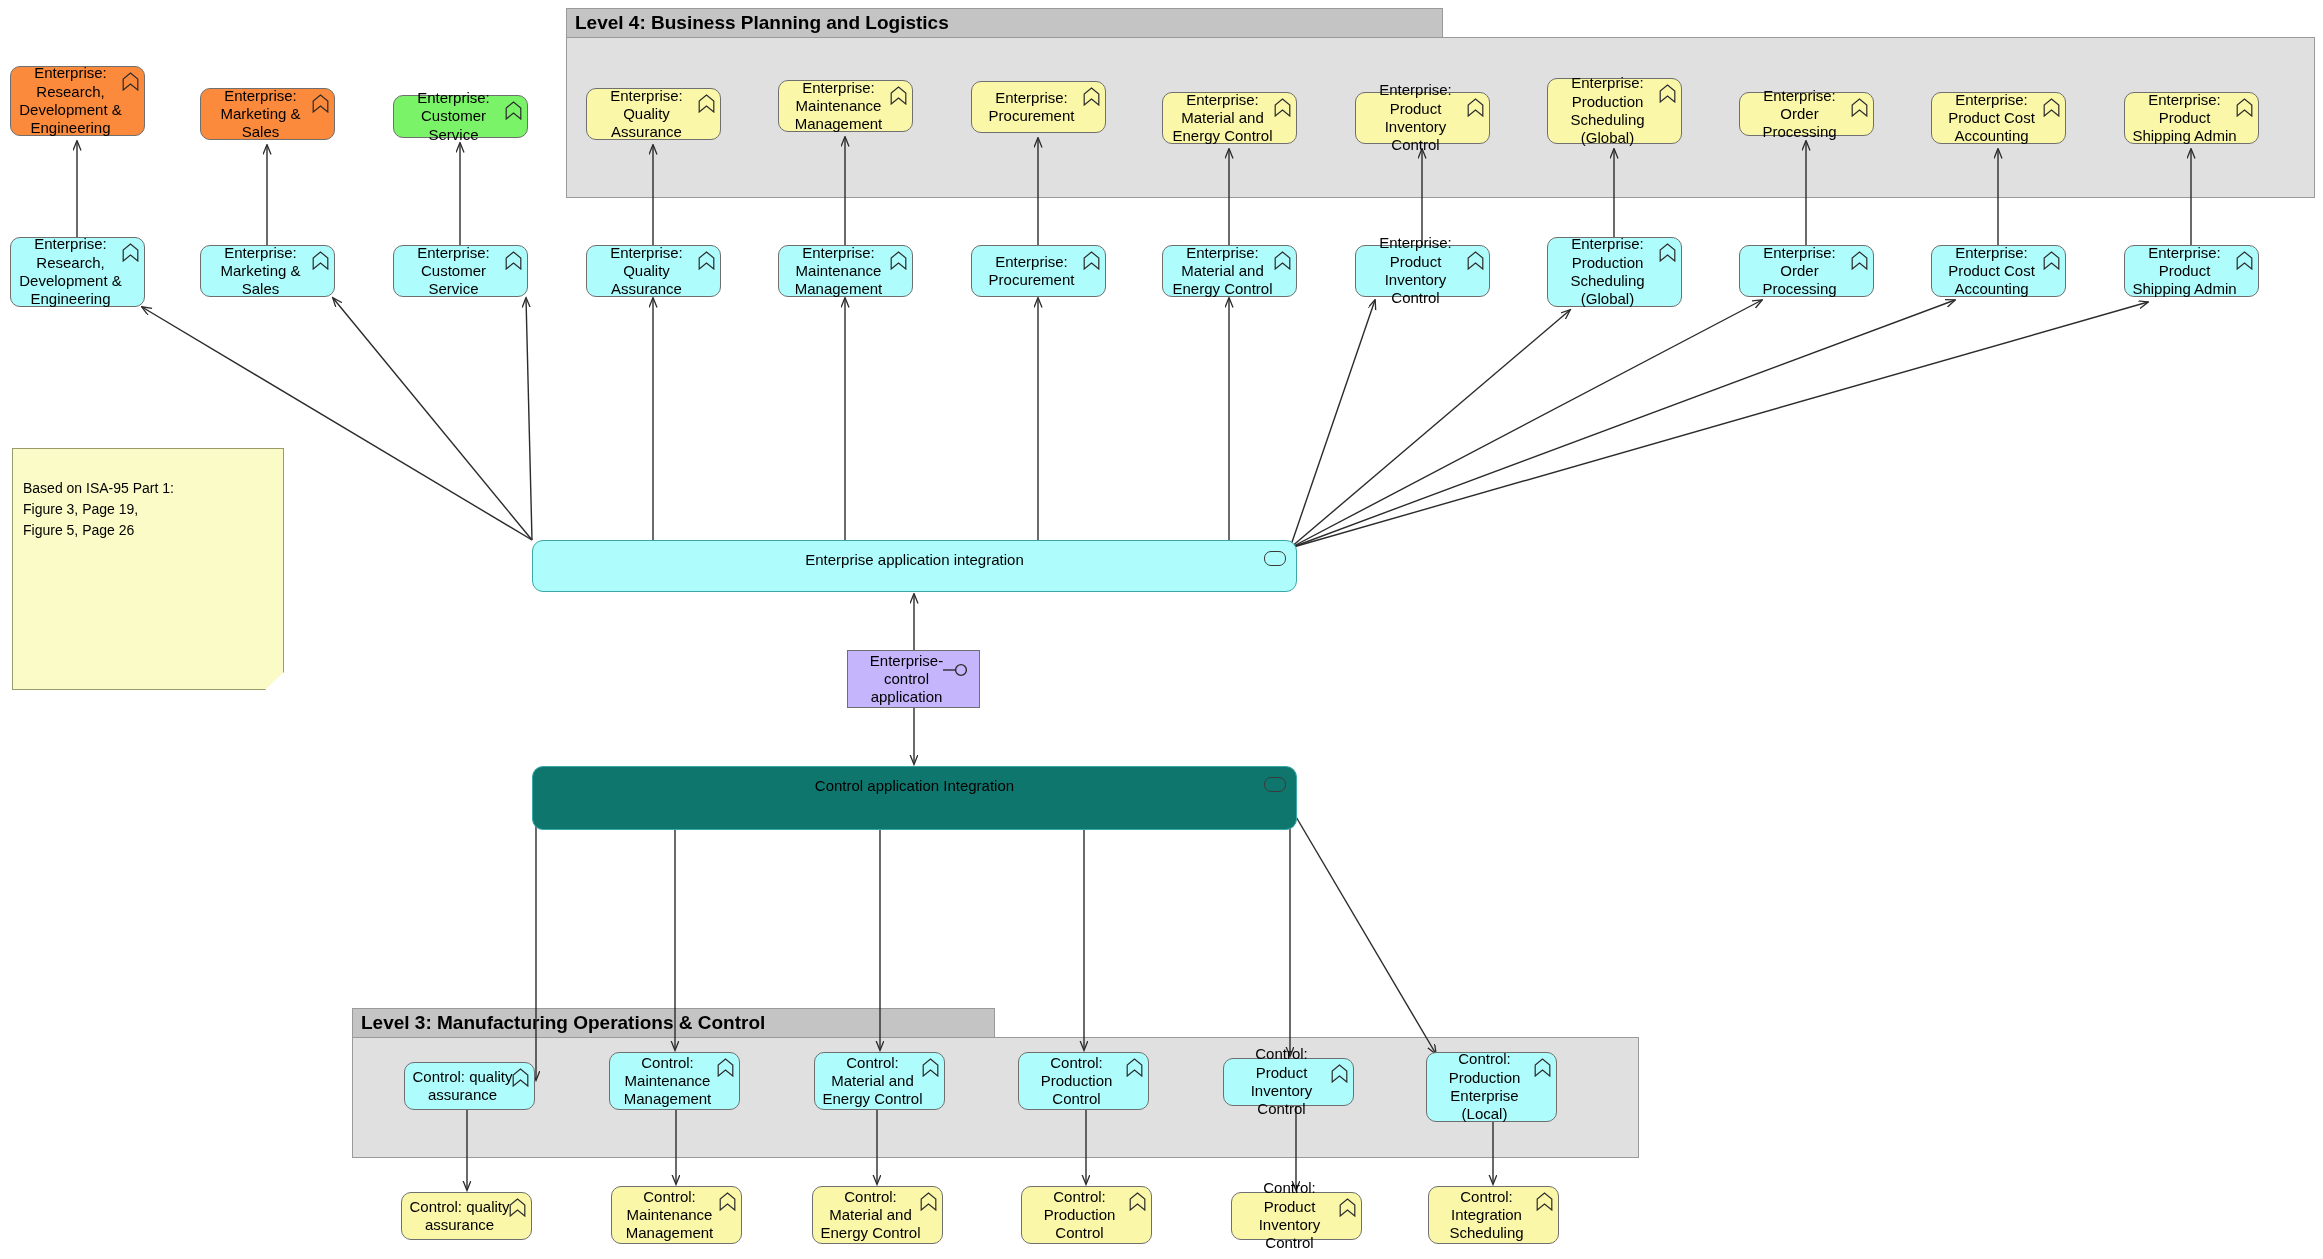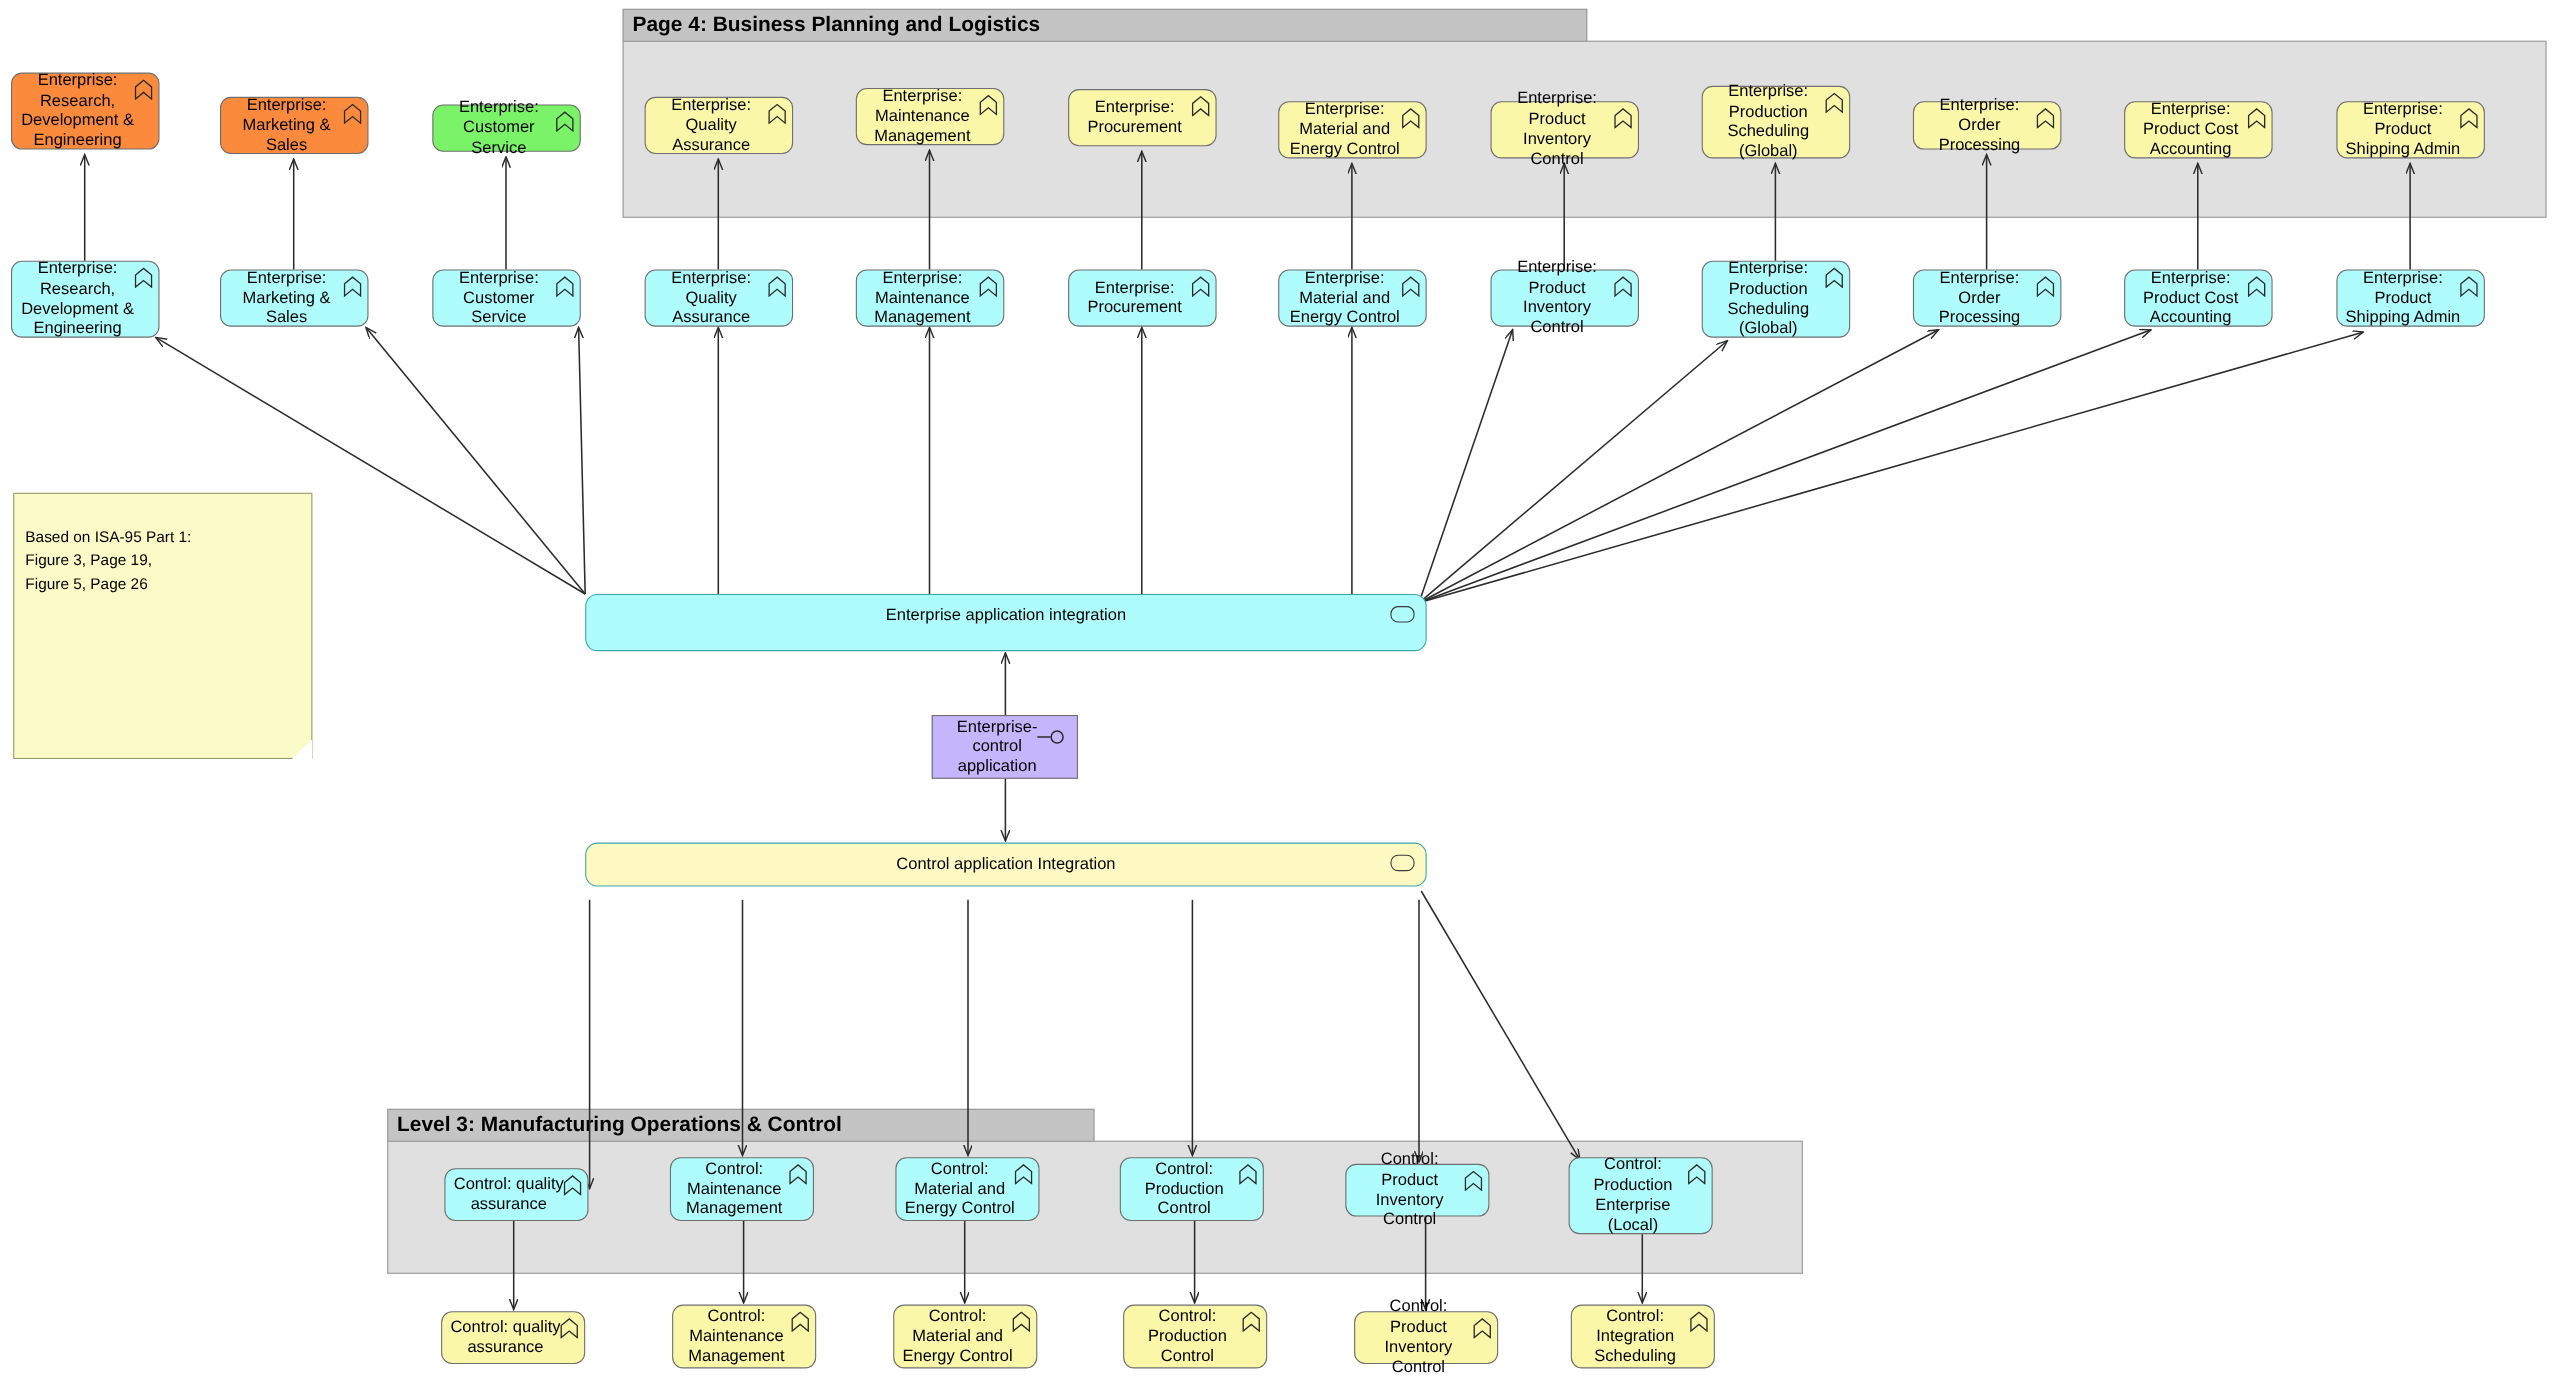--- a/index.html
+++ b/index.html
@@ -33,21 +33,21 @@
              clip-path:polygon(100% 0,100% 100%,0 100%);}
 </style>
 </head>
 <body>
 
 <div id="stage">
 
   <div id="groups">
       <div class="group-box" style="left: 566px; top: 37px; width: 1749px; height: 161px;"></div>
       <div class="group-tab" style="left: 566px; top: 8px; width: 877px; height: 30px;">
-        <span>Page 4: Business Planning and Logistics</span>
+        <span>Level 4: Business Planning and Logistics</span>
       </div>
       <div class="group-box" style="left: 352px; top: 1037px; width: 1287px; height: 121px;"></div>
       <div class="group-tab" style="left: 352px; top: 1008px; width: 643px; height: 30px;">
         <span>Level 3: Manufacturing Operations &amp; Control</span>
       </div>
     </div>
 
   <svg id="wires" viewBox="0 0 2323 1259">
     <defs>
       <marker id="ah" markerWidth="11" markerHeight="11" refX="9.5" refY="4" orient="auto" markerUnits="userSpaceOnUse">
@@ -335,19 +335,19 @@
         <span class="lbl">Enterprise-control application</span>
         <svg class="iface-icon" viewBox="0 0 28 14">
           <line x1="1" y1="7" x2="13" y2="7" stroke="#2b2b2b" stroke-width="1.4"></line>
           <circle cx="19" cy="7" r="5.4" fill="none" stroke="#2b2b2b" stroke-width="1.4"></circle>
         </svg>
       </div>
       <div class="bar" style="left: 532px; top: 540px; width: 765px; height: 52px; background: rgb(174, 252, 252);">
         <div class="bartext">Enterprise application integration</div>
         <span class="svc-icon"></span>
       </div>
-      <div class="bar" style="left: 532px; top: 766px; width: 765px; height: 40px; background: #fef9c3;">
+      <div class="bar" style="left: 532px; top: 766px; width: 765px; height: 64px; background: #0f766e;">
         <div class="bartext">Control application Integration</div>
         <span class="svc-icon"></span>
       </div>
     </div>
 
 </div>
 
 </body></html>

